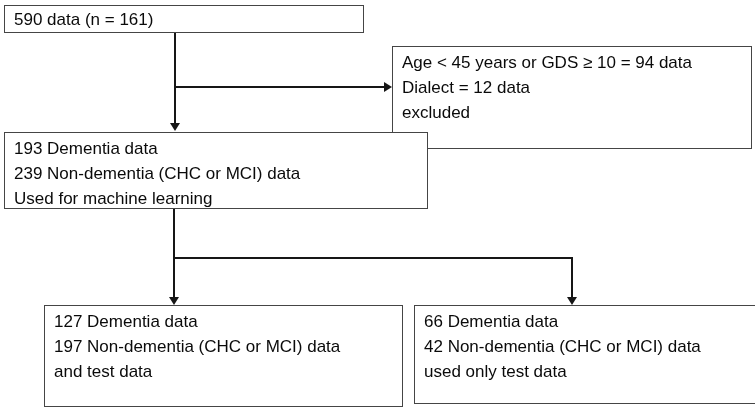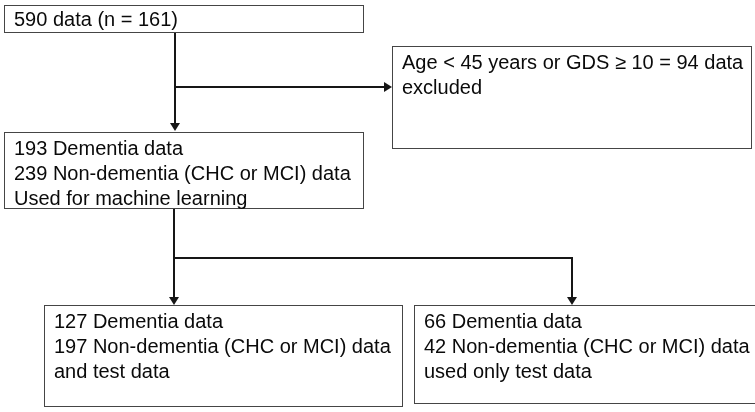--- a/index.html
+++ b/index.html
@@ -14,21 +14,21 @@
     background: #ffffff;
     font-family: "Liberation Sans", "DejaVu Sans", sans-serif;
     color: #0a0a0a;
     overflow: hidden;
   }
   .box {
     position: absolute;
     box-sizing: border-box;
     background: #ffffff;
     border: 1.5px solid #454545;
-    font-size: 20px;
+    font-size: 17px;
     line-height: 25px;
     padding: 3px 6px 0 9px;
     white-space: nowrap;
   }
   .box .line {
     height: 25px;
   }
   .box.single {
     padding-top: 1px;
     line-height: 25px;
@@ -66,24 +66,25 @@
   </div>
 
   <div class="vline" style="left:174px; top:33px; height:91px;"></div>
   <div class="arrow-down" style="left:170px; top:123px;"></div>
 
   <div class="hline" style="left:174px; top:86px; width:210px;"></div>
   <div class="arrow-right" style="left:384px; top:82px;"></div>
 
   <div class="box" style="left:392px; top:46px; width:360px; height:103px;">
     <div class="line">Age &lt; 45 years or GDS ≥ 10 = 94 data</div>
+    <div class="line">Dialect = 12 data</div>
     <div class="line">excluded</div>
   </div>
 
-  <div class="box" style="left:4px; top:132px; width:360px; height:77px;">
+  <div class="box" style="left:4px; top:132px; width:424px; height:77px;">
     <div class="line">193 Dementia data</div>
     <div class="line">239 Non-dementia (CHC or MCI) data</div>
     <div class="line">Used for machine learning</div>
   </div>
 
   <div class="vline" style="left:173px; top:209px; height:89px;"></div>
   <div class="arrow-down" style="left:169px; top:297px;"></div>
 
   <div class="hline" style="left:173px; top:257px; width:399px;"></div>
   <div class="vline" style="left:571px; top:257px; height:41px;"></div>

